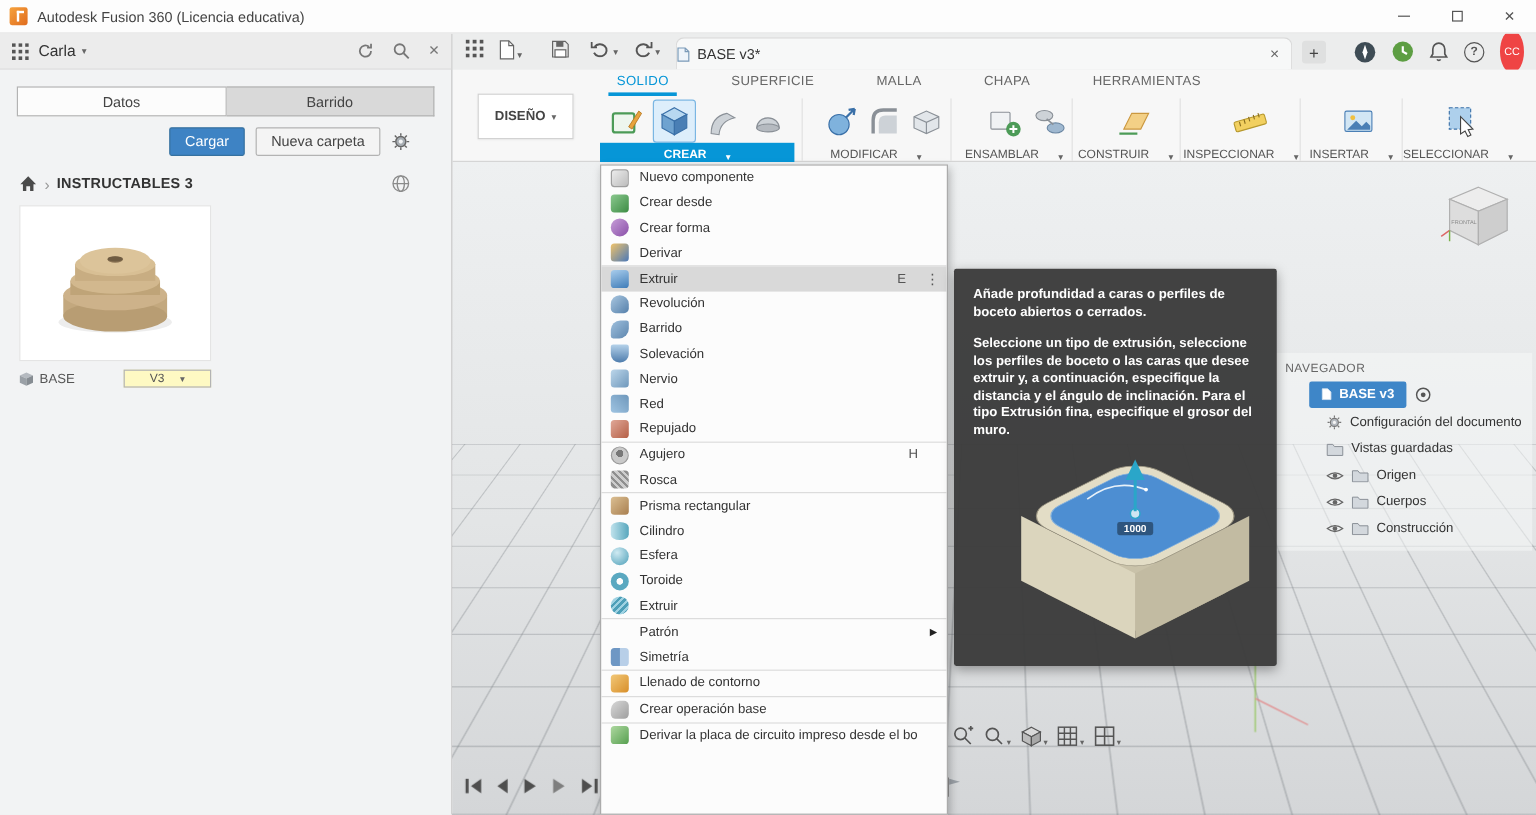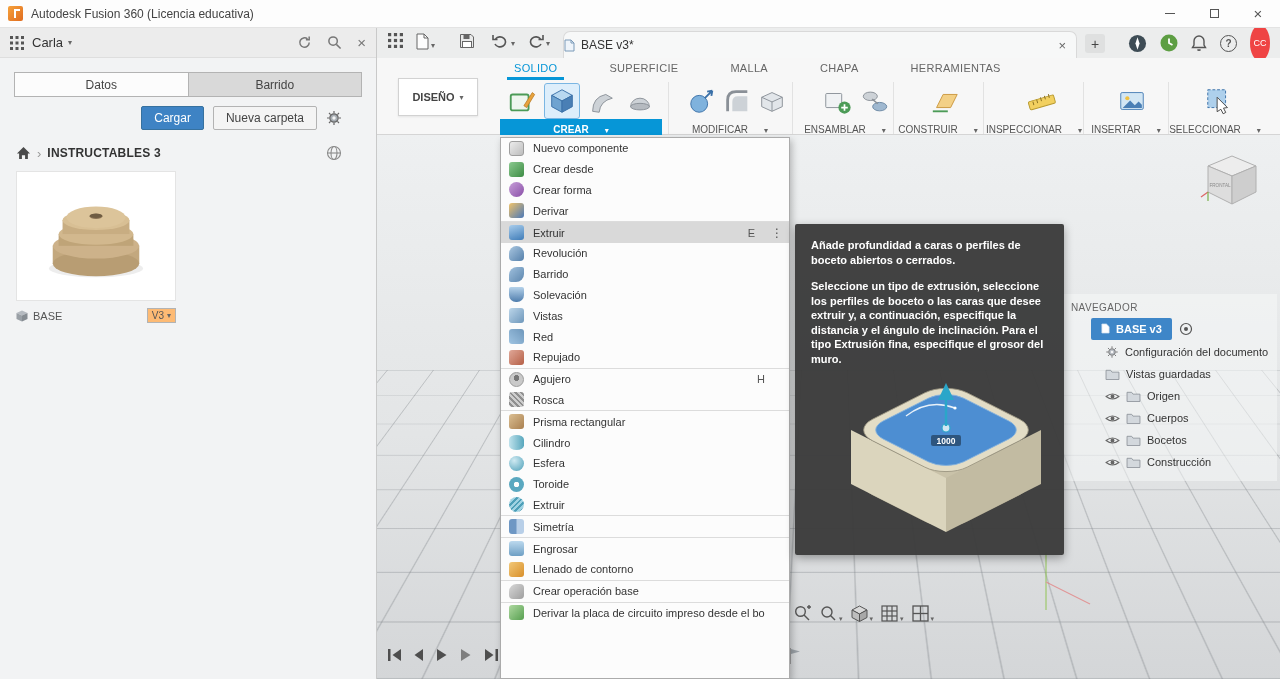--- a/index.html
+++ b/index.html
@@ -30,21 +30,21 @@
 .dp-actions{margin-top:9px;display:flex;justify-content:flex-end;align-items:center;gap:9px;padding-right:34px}
 .btn{height:24px;padding:0 12px;font-size:12px;border:1px solid #b3b3b3;background:#f4f4f4;color:#444;border-radius:2px}
 .btn-upload{background:#3e83c4;border-color:#36719f;color:#fff}
 .dp-breadcrumb{margin-top:15px;display:flex;align-items:center;gap:6px;padding:0 34px 0 16px}
 .bc-chev{color:#999;font-size:13px}
 .bc-name{font-size:12px;font-weight:bold;color:#333;letter-spacing:.2px}
 .bc-globe{margin-left:auto}
 .dp-card{margin:10px 0 0 16px;width:160px;height:130px;background:#fff;border:1px solid #e4e4e4;display:flex;align-items:center;justify-content:center}
 .dp-item-row{margin:7px 0 0 16px;width:160px;display:flex;align-items:center;gap:5px}
 .item-name{font-size:11px;color:#555}
-.ver-chip{margin-left:auto;border:1px solid #b3b3b3;background:#fdba74;font-size:10px;color:#555;padding:1px 4px;display:flex;gap:3px;align-items:center}
+.ver-chip{margin-left:auto;border:1px solid #b3b3b3;background:#fef9c3;font-size:10px;color:#555;padding:1px 21px;display:flex;gap:13px;align-items:center}
 
 .app-toolbar{position:absolute;top:28px;left:377px;right:0;height:30px;background:#eceded;z-index:30}
 .at-icon{position:absolute;top:5px;display:flex;align-items:flex-end;gap:2px;color:#555}
 .doc-tab{position:absolute;left:186px;top:3px;width:514px;height:27px;background:#f7f8f8;border:1px solid #d9d9d9;border-bottom:none;border-radius:7px 7px 0 0;display:flex;align-items:center;justify-content:flex-start;gap:6px;font-size:12px;color:#333}
 .doc-close{position:absolute;right:10px;top:50%;transform:translateY(-50%);color:#666;font-size:13px;line-height:1}
 .new-tab{position:absolute;left:708px;top:6px;width:20px;height:19px;background:#dfe0e0;border-radius:3px;display:flex;align-items:center;justify-content:center;color:#444;font-size:14px}
 .at-right{position:absolute;right:10px;top:0;height:30px;display:flex;align-items:center;gap:13px}
 .avatar{width:20px;height:36px;border-radius:50%;background:#ef4444;color:#fff;font-size:9px;display:flex;align-items:center;justify-content:center;font-weight:normal}
 .help-circ{width:17px;height:17px;border-radius:50%;border:1.5px solid #555;color:#555;font-size:10px;display:flex;align-items:center;justify-content:center;font-weight:bold}
 
@@ -635,35 +635,20 @@
               <path d="M1 6 Q8 0.5 15 6 Q8 11.5 1 6 Z" fill="none" stroke="#666" stroke-width="1.1"></path>
               <circle cx="8" cy="6" r="2.1" fill="#666"></circle>
             </svg>
           </span>
 
     <span class="b-folder">
             <svg width="15" height="12" viewBox="0 0 16 13">
               <path d="M1 2.5 h5 l1.5 2 H15 v8 H1 Z" fill="#d3d8dd" stroke="#8a9097" stroke-width="0.9"></path>
             </svg>
           </span>
-    <span class="b-label">Bocetos</span>
-  </div>
-        <div class="br-row">
-    <span class="b-eye">
-            <svg width="15" height="11" viewBox="0 0 16 12">
-              <path d="M1 6 Q8 0.5 15 6 Q8 11.5 1 6 Z" fill="none" stroke="#666" stroke-width="1.1"></path>
-              <circle cx="8" cy="6" r="2.1" fill="#666"></circle>
-            </svg>
-          </span>
-
-    <span class="b-folder">
-            <svg width="15" height="12" viewBox="0 0 16 13">
-              <path d="M1 2.5 h5 l1.5 2 H15 v8 H1 Z" fill="#d3d8dd" stroke="#8a9097" stroke-width="0.9"></path>
-            </svg>
-          </span>
     <span class="b-label">Construcción</span>
   </div>
       </div>
   </div>
 
   <div class="crear-menu">
     <div id="crear-menu-list">
         <div class="menu-row">
     <span class="mi ic-component"></span>
     <span class="ml">Nuevo componente</span>
@@ -709,21 +694,21 @@
 
   </div>
         <div class="menu-row">
     <span class="mi ic-loft"></span>
     <span class="ml">Solevación</span>
     <span class="msc"></span>
 
   </div>
         <div class="menu-row">
     <span class="mi ic-rib"></span>
-    <span class="ml">Vistas</span>
+    <span class="ml">Nervio</span>
     <span class="msc"></span>
 
   </div>
         <div class="menu-row">
     <span class="mi ic-web"></span>
     <span class="ml">Red</span>
     <span class="msc"></span>
 
   </div>
         <div class="menu-row">
@@ -771,32 +756,33 @@
 
   </div>
         <div class="menu-row">
     <span class="mi ic-coil"></span>
     <span class="ml">Extruir</span>
     <span class="msc"></span>
 
   </div>
         <div class="menu-sep"></div>
         <div class="menu-row">
+    <span class="mi ic-pattern"></span>
+    <span class="ml">Patrón</span>
+    <span class="msc"></span>
+
+    <span class="marrow" style="display: block;">▶</span>
+  </div>
+        <div class="menu-row">
     <span class="mi ic-mirror"></span>
     <span class="ml">Simetría</span>
     <span class="msc"></span>
 
   </div>
         <div class="menu-sep"></div>
-        <div class="menu-row">
-    <span class="mi ic-thicken"></span>
-    <span class="ml">Engrosar</span>
-    <span class="msc"></span>
-
-  </div>
         <div class="menu-row">
     <span class="mi ic-boundary"></span>
     <span class="ml">Llenado de contorno</span>
     <span class="msc"></span>
 
   </div>
         <div class="menu-sep"></div>
         <div class="menu-row">
     <span class="mi ic-base-feature"></span>
     <span class="ml">Crear operación base</span>

